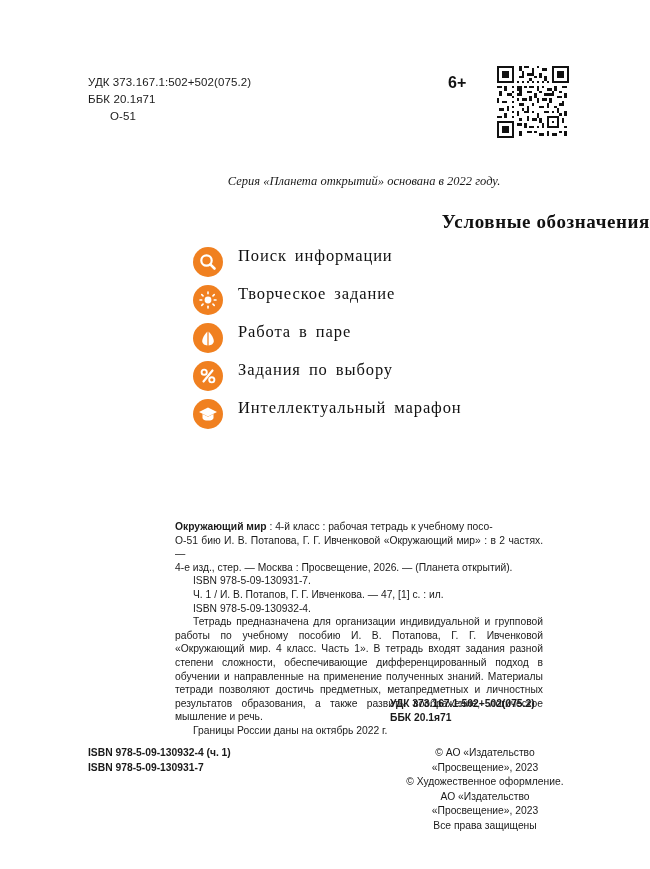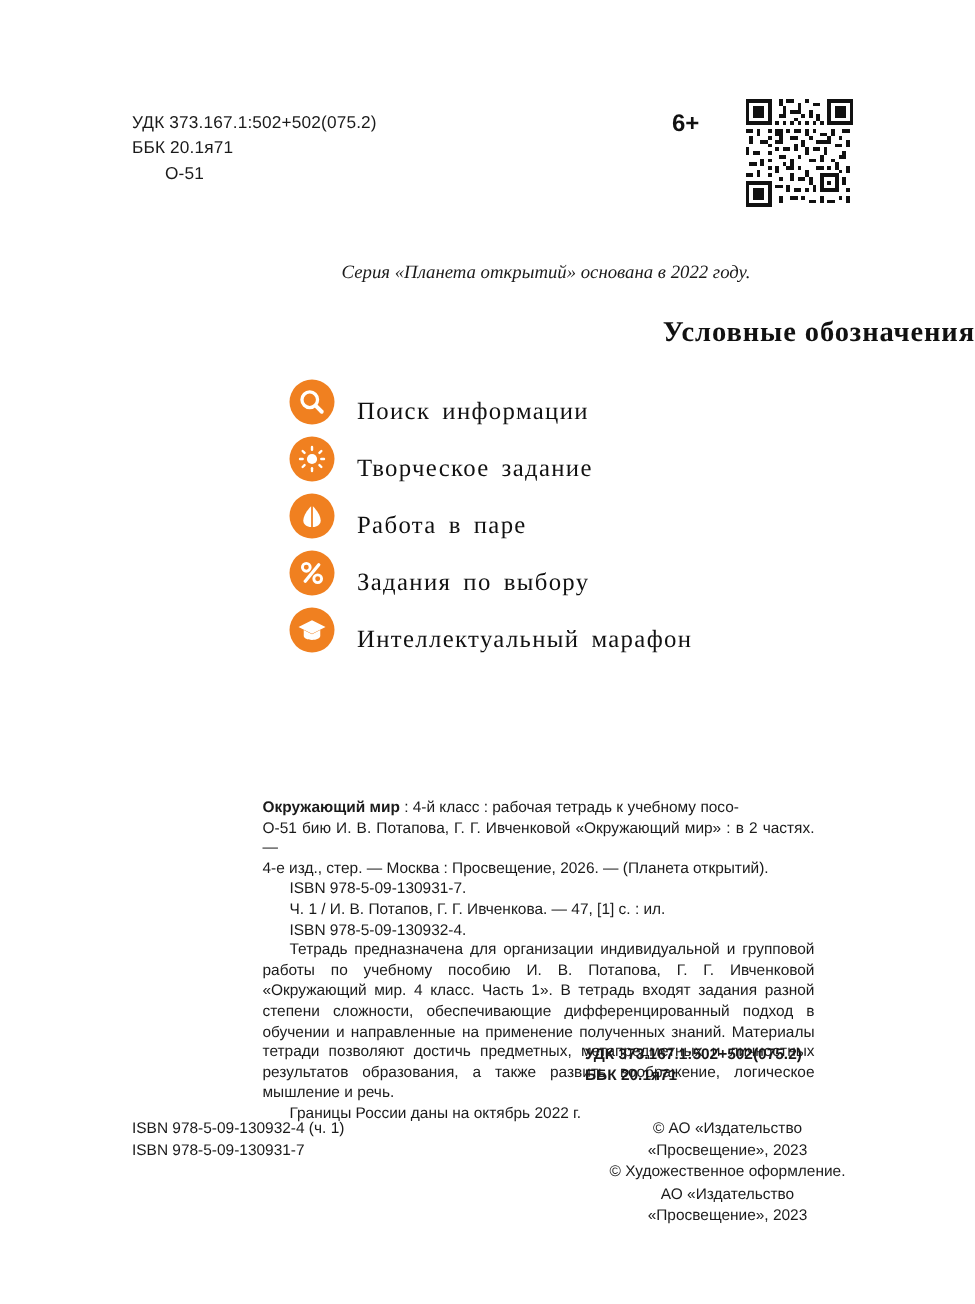--- a/index.html
+++ b/index.html
@@ -83,21 +83,21 @@
 
   
   .legend-list {
     position: absolute;
     left: 192px;
     top: 246px;
     width: 400px;
   }
   .legend-row {
     display: flex;
-    align-items: flex-end;
+    align-items: flex-start;
     height: 38px;
     margin-bottom: 0px;
   }
   .legend-icon {
     width: 32px;
     height: 32px;
     flex: 0 0 32px;
     margin-right: 14px;
     display: flex;
     align-items: center;
@@ -115,21 +115,20 @@
   
   .biblio {
     position: absolute;
     left: 175px;
     top: 520px;
     width: 368px;
     font-size: 10.3px;
     line-height: 13.6px;
     text-align: justify;
     color: #1a1a1a;
-    margin-top: 12px;
   }
   .biblio p {
     margin: 0;
   }
   .biblio .indent { text-indent: 18px; }
   .biblio b { font-weight: bold; }
 
   .biblio-codes {
     position: absolute;
     left: 390px;
@@ -140,21 +139,21 @@
     text-align: left;
   }
 
   
   .footer-left {
     position: absolute;
     left: 88px;
     top: 746px;
     font-size: 10.3px;
     line-height: 14.5px;
-    font-weight: normal;
+    font-weight: bold;
   }
   .footer-right {
     position: absolute;
     left: 400px;
     top: 746px;
     width: 170px;
     font-size: 10.3px;
     line-height: 14.5px;
     text-align: center;
   }
@@ -397,15 +396,16 @@
 
   <div class="footer-left">
     <div>ISBN 978-5-09-130932-4 (ч. 1)</div>
     <div>ISBN 978-5-09-130931-7</div>
   </div>
 
   <div class="footer-right">
     <div class="lead">© АО «Издательство «Просвещение», 2023</div>
     <div>© Художественное оформление.</div>
     <div>АО «Издательство «Просвещение», 2023</div>
+    <div>Все права защищены</div>
   </div>
 
 </div>
 
 </body></html>

